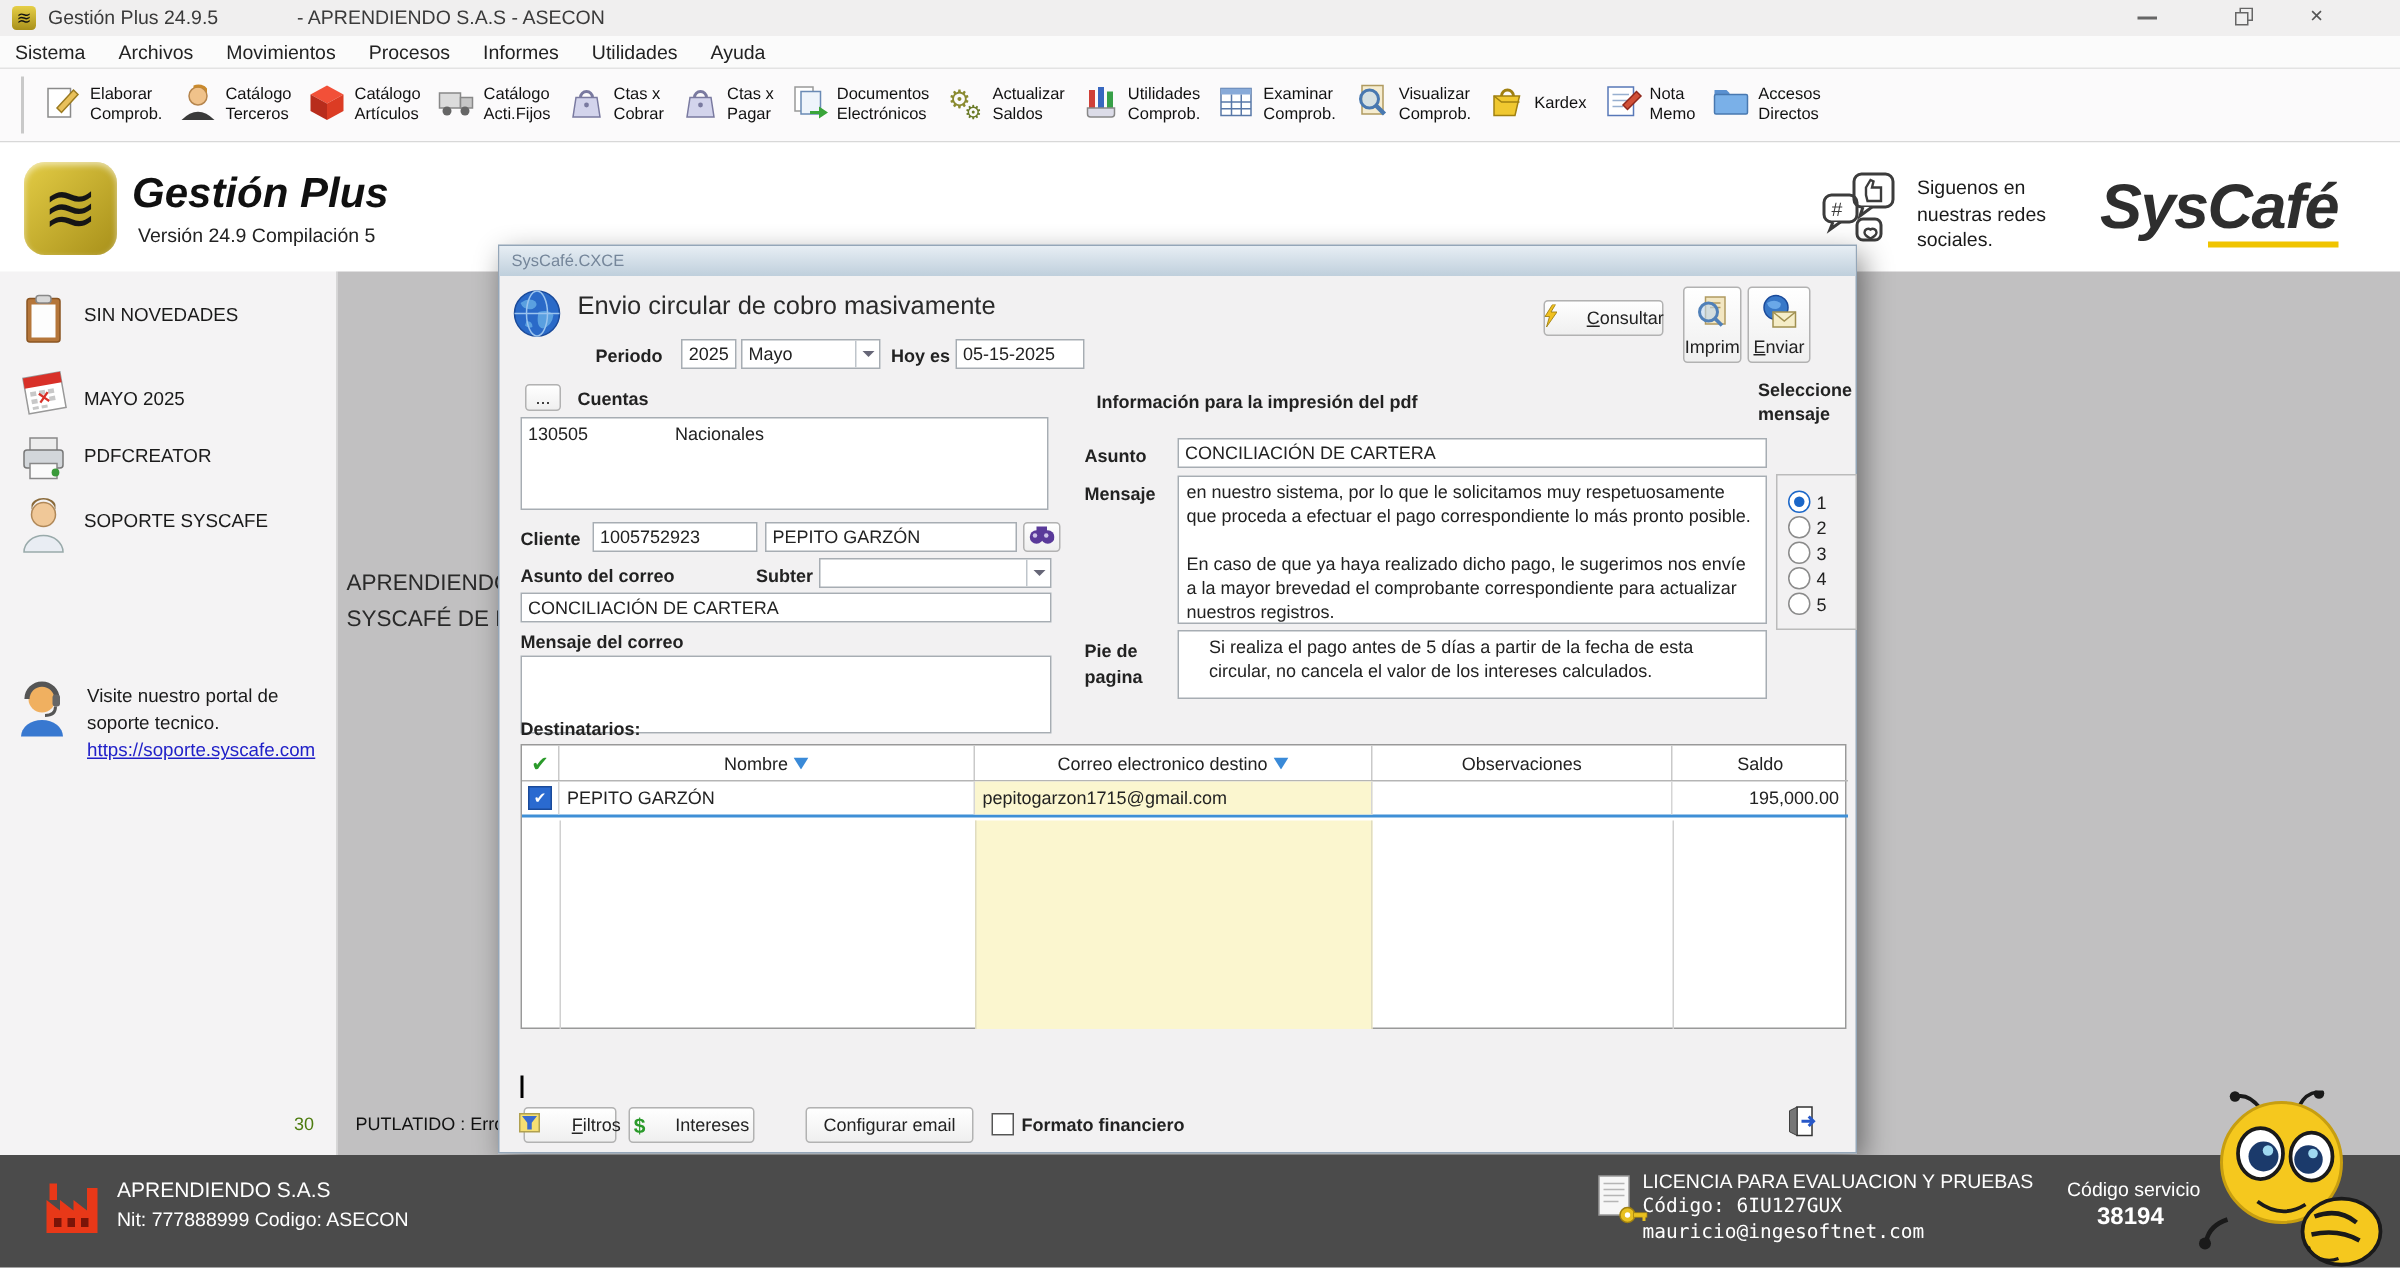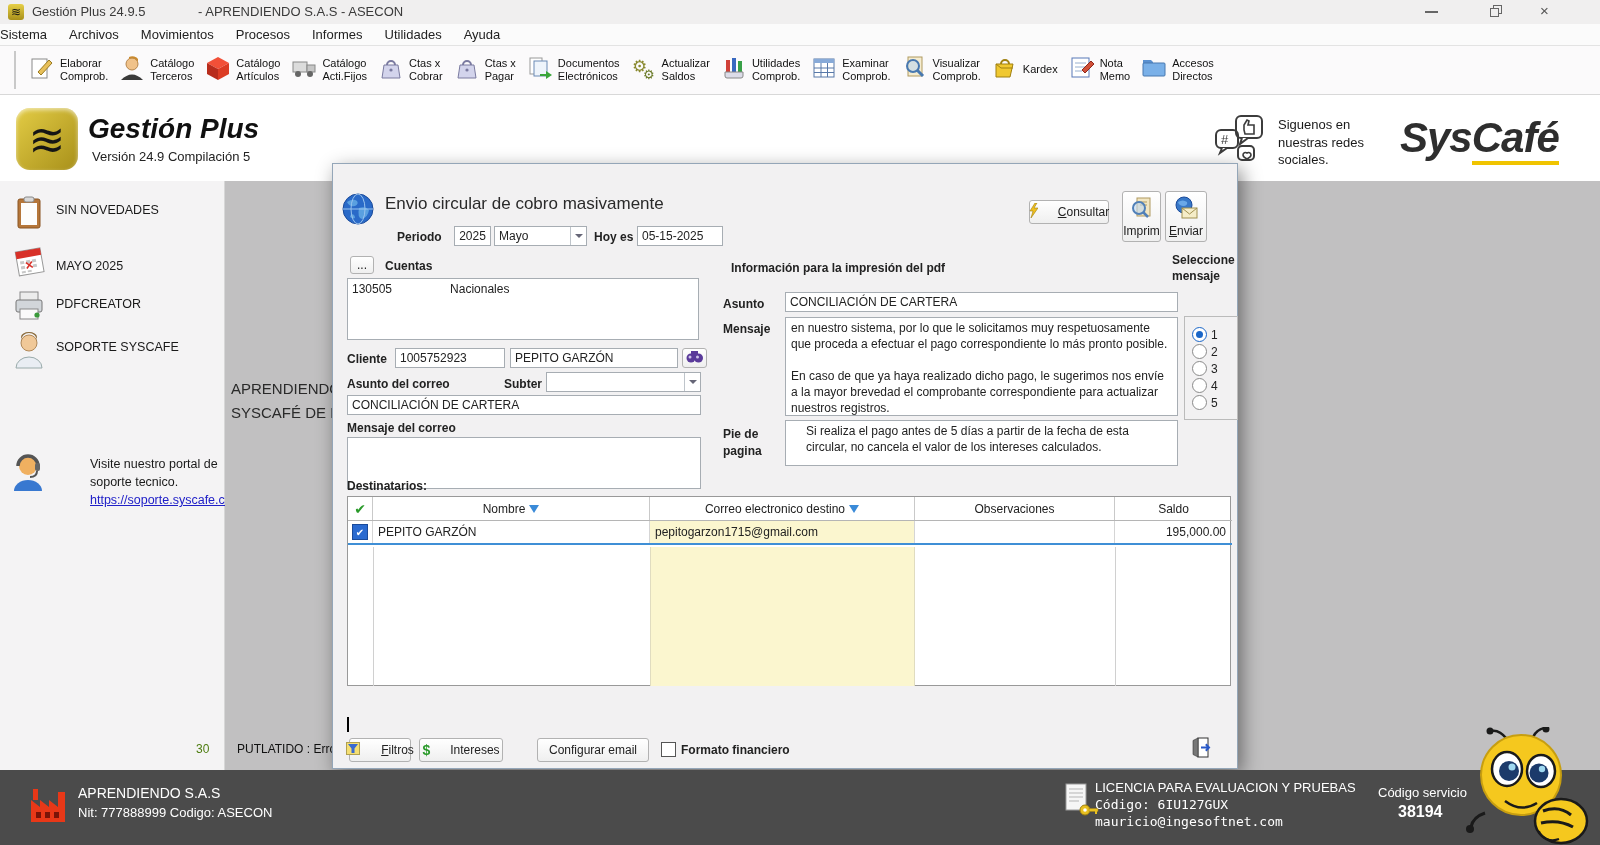--- a/index.html
+++ b/index.html
@@ -14,21 +14,21 @@
        box-sizing:border-box;cursor:default;}
   .ulf{display:inline-block;}
   .ulf::first-letter{text-decoration:underline;}
   .caretbox{width:15px;height:100%;border-left:1px solid #bfc5cb;display:flex;align-items:center;
             justify-content:center;margin-left:auto;}
   .caret{width:0;height:0;border:4px solid transparent;border-top-color:#667;margin-top:3px;}
   
   .titlebar{left:0;top:0;width:1600px;height:24px;background:#f0efef;display:flex;align-items:center;
             font-size:13px;color:#3a3a3a;}
   .menubar{left:0;top:24px;width:1600px;height:22px;background:#fbfbfb;display:flex;align-items:center;
-           gap:22px;font-size:13px;border-bottom:1px solid #e3e3e3;}
+           gap:22px;padding-left:10px;font-size:13px;border-bottom:1px solid #e3e3e3;}
   .toolbar{left:0;top:46px;width:1600px;height:49px;background:#fbfafb;border-bottom:1px solid #d8d8d8;
            display:flex;align-items:center;gap:11px;padding-left:14px;}
   .tbitem{display:flex;align-items:center;gap:5px;font-size:11px;line-height:1.2;color:#111;}
   .header{left:0;top:95px;width:1600px;height:86px;background:#fff;}
   .sidebar{left:0;top:181px;width:225px;height:589px;background:#f4f3f4;border-right:1px solid #d7d7d7;}
   .workarea{left:225px;top:181px;width:1375px;height:589px;background:#c1c0c1;}
   .sbitem{position:absolute;display:flex;gap:10px;align-items:flex-start;font-size:12.5px;color:#1a1a1a;}
   
   .dialog{left:332px;top:163px;width:906px;height:606px;background:#f2f1f2;border:1px solid #94a6b8;
           box-shadow:4px 6px 18px rgba(0,0,0,.45);}
@@ -258,32 +258,35 @@
       <span style="margin-top:8px;">SOPORTE SYSCAFE</span>
     </div>
     <div class="sbitem" style="left:12px;top:272px;">
       <span><svg width="36" height="42">
             <circle cx="16" cy="13" r="9" fill="#f0b060"></circle>
             <path d="M6 13 a10 10 0 0 1 20 0" stroke="#555" fill="none" stroke-width="3.5"></path>
             <rect x="23" y="10" width="5" height="8" rx="2" fill="#666"></rect>
             <path d="M25 18 q0 6 -7 6" stroke="#555" fill="none" stroke-width="2"></path>
             <path d="M2 38 a14 11 0 0 1 28 0 z" fill="#3878d0"></path>
           </svg></span>
-      <span style="margin-top:2px;line-height:1.45;margin-left:32px;"><span>Visite nuestro portal de</span><br><span>soporte tecnico.</span><br><a style="color:#2020c8;text-decoration:underline;">https://soporte.syscafe.com</a></span>
+      <span style="margin-top:2px;line-height:1.45;"><span>Visite nuestro portal de</span><br><span>soporte tecnico.</span><br><a style="color:#2020c8;text-decoration:underline;">https://soporte.syscafe.com</a></span>
     </div>
     <span class="abs" style="left:196px;top:561px;font-size:12px;color:#4d7c0f;">30</span>
   </div>
 
   <div class="abs workarea">
     <span class="abs" style="left:6px;top:199px;font-size:15px;color:#2a2a2a;">APRENDIENDO</span>
     <span class="abs" style="left:6px;top:223px;font-size:15px;color:#2a2a2a;">SYSCAFÉ DE EV</span>
     <span class="abs" style="left:12px;top:561px;font-size:12px;color:#111;">PUTLATIDO : Error -1</span>
   </div>
 
   <div class="abs dialog">
+    <div class="dlg-title">
+        <span>SysCafé.CXCE</span>
+      </div>
 
     <span class="abs" style="left:8px;top:28px;"><svg width="34" height="34">
           <circle cx="17" cy="17" r="15" fill="#2a6ac8" stroke="#1a4a9a"></circle>
           <path d="M6 10 q6 -4 10 -1 q2 3 -2 5 q-6 1 -8 -4z M18 16 q7 -2 10 2 q-1 7 -7 9 q-5 -1 -3 -11z M10 22 q4 0 4 4 q-3 1 -5 -1z" fill="#5aa0e0"></path>
           <ellipse cx="17" cy="17" rx="7" ry="15" fill="none" stroke="#9ac4ee" stroke-width="1"></ellipse>
           <line x1="2" y1="17" x2="32" y2="17" stroke="#9ac4ee" stroke-width="1"></line>
         </svg></span>
     <span class="abs" style="left:52px;top:30px;font-size:17px;color:#2a2a2a;">Envio circular de cobro masivamente</span>
 
     <div class="abs btn" style="left:696px;top:36px;width:80px;height:24px;">

